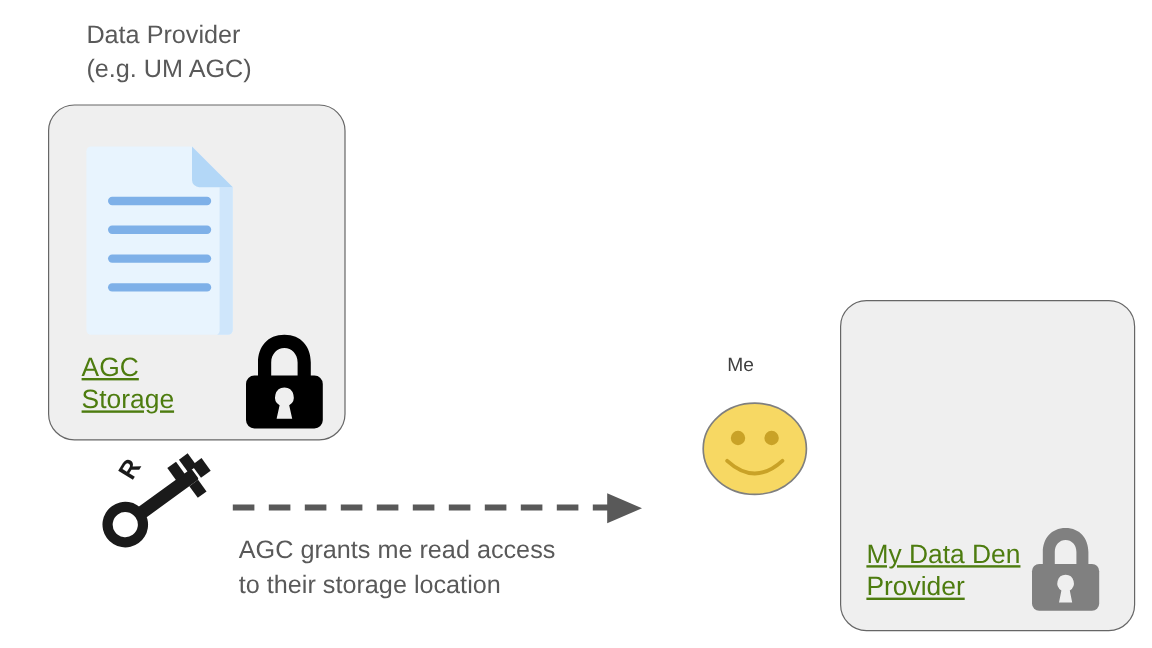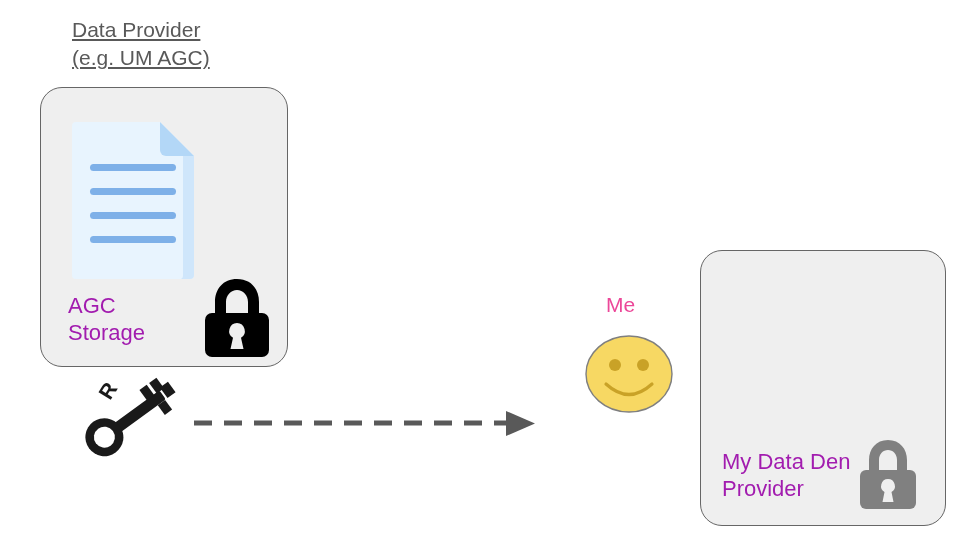--- a/index.html
+++ b/index.html
@@ -22,21 +22,20 @@
   .abs { position: absolute; }
 
   
   #provider-caption {
     left: 72px;
     top: 16px;
     font-size: 21px;
     line-height: 28px;
     color: #595959;
     white-space: pre;
-    text-decoration: underline;
   }
 
   
   .storage-box {
     background: #efefef;
     border: 1.4px solid #666666;
     border-radius: 22px;
     box-sizing: border-box;
   }
   #provider-box {
@@ -49,22 +48,23 @@
     left: 700px;
     top: 250px;
     width: 246px;
     height: 276px;
   }
 
   
   .box-label {
     font-size: 22px;
     line-height: 27px;
-    color: #a21caf;
+    color: #4d7c0f;
     white-space: pre;
+    text-decoration: underline;
   }
   #provider-box-label {
     left: 68px;
     top: 292px;
   }
   #my-box-label {
     left: 722px;
     top: 448px;
   }
 
@@ -93,23 +93,23 @@
     font-size: 21px;
     line-height: 29px;
     color: #595959;
     white-space: pre;
   }
 
   
   #me-label {
     left: 606px;
     top: 292px;
-    font-size: 21px;
+    font-size: 16px;
     line-height: 26px;
-    color: #ec4899;
+    color: #404040;
   }
   #smiley {
     left: 584px;
     top: 334px;
     width: 90px;
     height: 80px;
   }
 </style>
 </head>
 <body>
@@ -161,20 +161,22 @@
     </svg>
   </div>
 
   <div class="abs" id="grant-arrow">
     <svg viewBox="0 0 352 32" width="352" height="32" xmlns="http://www.w3.org/2000/svg">
       <line x1="6" y1="15" x2="322" y2="15" stroke="#595959" stroke-width="5" stroke-dasharray="18 12"></line>
       <path d="M318 3 L347 15.5 L318 28 z" fill="#595959"></path>
     </svg>
   </div>
 
+  <div class="abs" id="arrow-caption">AGC grants me read access
+to their storage location</div>
 
   <div class="abs" id="me-label">Me</div>
 
   <div class="abs" id="smiley">
     <svg viewBox="0 0 90 80" width="90" height="80" xmlns="http://www.w3.org/2000/svg">
       <ellipse cx="45" cy="40" rx="43" ry="38" fill="#f7d863" stroke="#7f7f7f" stroke-width="1.4"></ellipse>
       <circle cx="31" cy="31" r="6" fill="#c9a227"></circle>
       <circle cx="59" cy="31" r="6" fill="#c9a227"></circle>
       <path d="M22 50 Q45 71 68 50" fill="none" stroke="#c9a227" stroke-width="3.2" stroke-linecap="round"></path>
     </svg>

